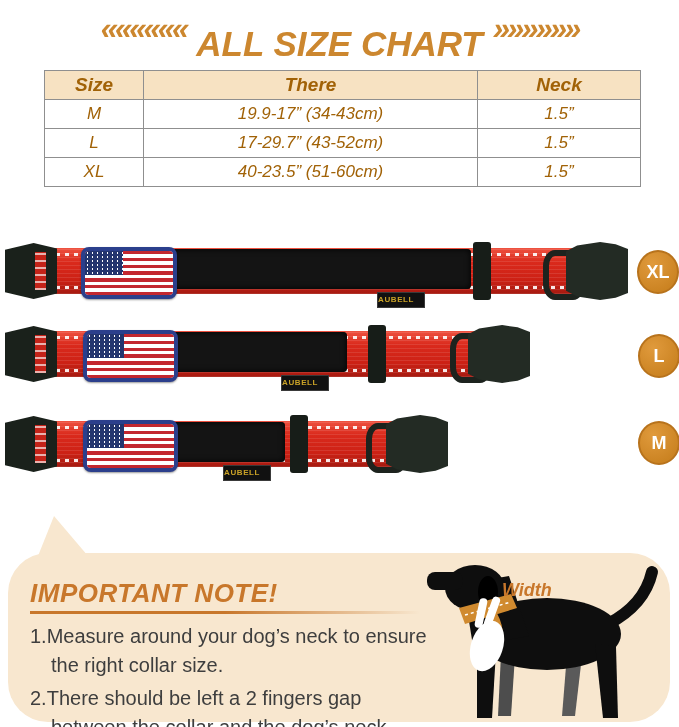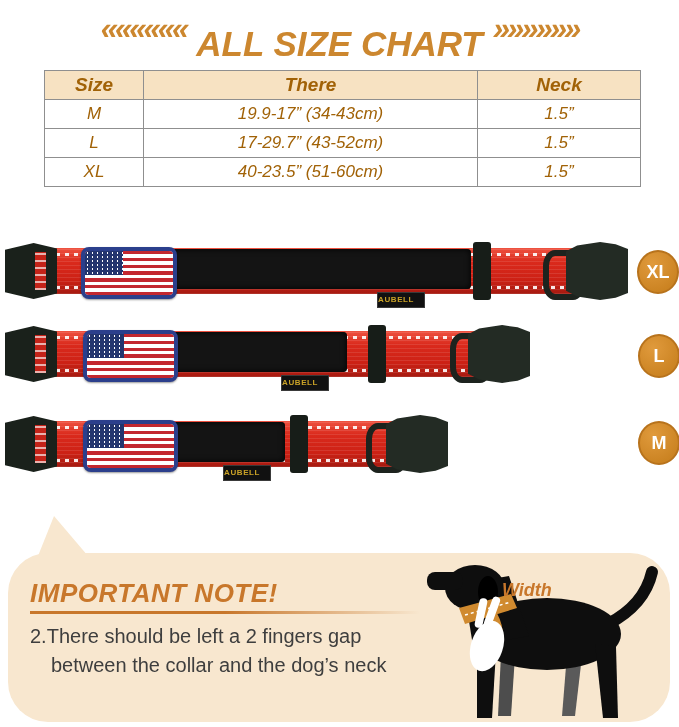--- a/index.html
+++ b/index.html
@@ -175,20 +175,21 @@
   <div class="buckle-right"></div>
   <div class="brand-tag" style="left:218px;">AUBELL</div>
 </div>
 <div class="size-badge" style="left:638px;top:421px;">M</div>
 
 <div class="bubble-tail"></div>
 <div class="bubble"></div>
 <div class="note-title">IMPORTANT NOTE!</div>
 <div class="note-underline"></div>
 <div class="note-list">
+  <div class="note-item">1.Measure around your dog’s neck to ensure the right collar size.</div>
   <div class="note-item">2.There should be left a 2 fingers gap between the collar and the dog’s neck</div>
 </div>
 
 <svg class="dog-svg" viewBox="0 0 235 160" xmlns="http://www.w3.org/2000/svg">
   <path d="M183,66 C206,54 222,36 227,14" stroke="#0E0E0E" stroke-width="12" fill="none" stroke-linecap="round"></path>
   <polygon points="142,96 157,98 150,158 137,158" fill="#5A5A5A"></polygon>
   <polygon points="76,96 90,98 86,158 73,158" fill="#4D4D4D"></polygon>
   <ellipse cx="122" cy="76" rx="74" ry="36" fill="#0E0E0E"></ellipse>
   <polygon points="170,86 191,89 193,160 178,160" fill="#0E0E0E"></polygon>
   <polygon points="52,90 71,93 67,160 52,160" fill="#0E0E0E"></polygon>

